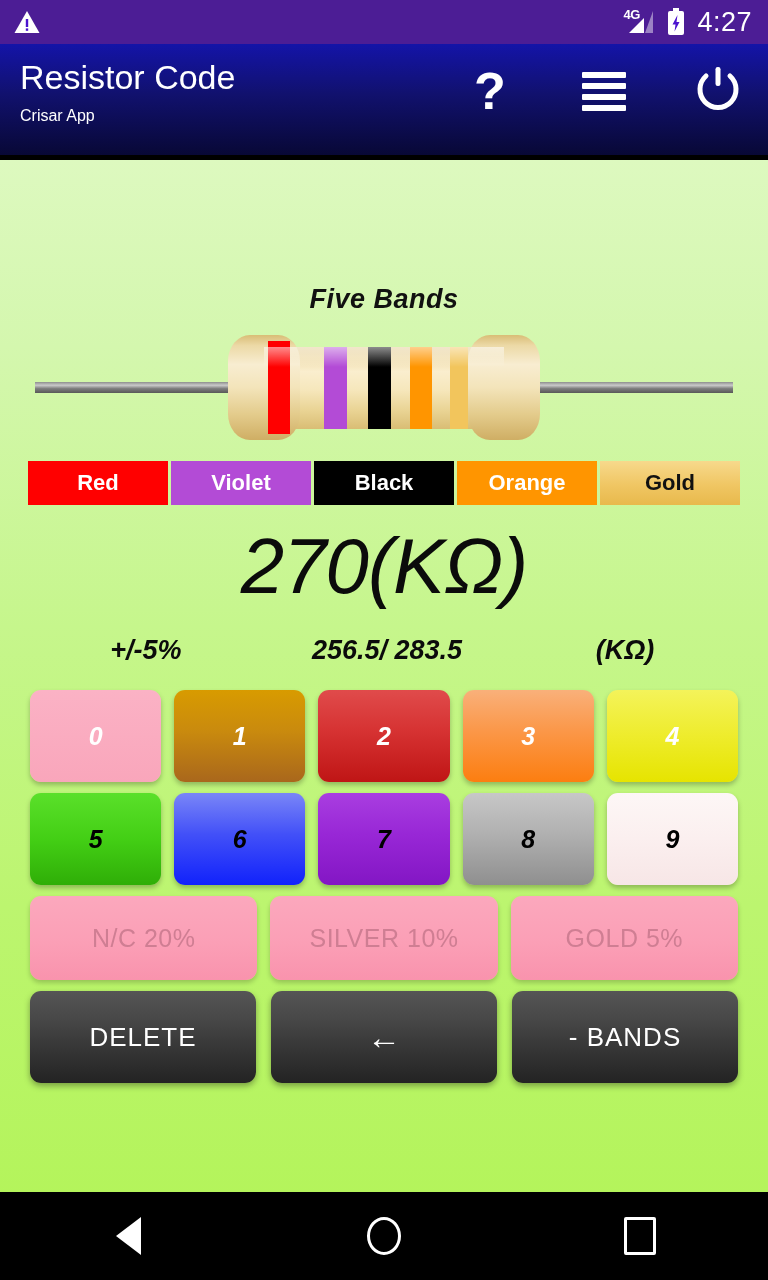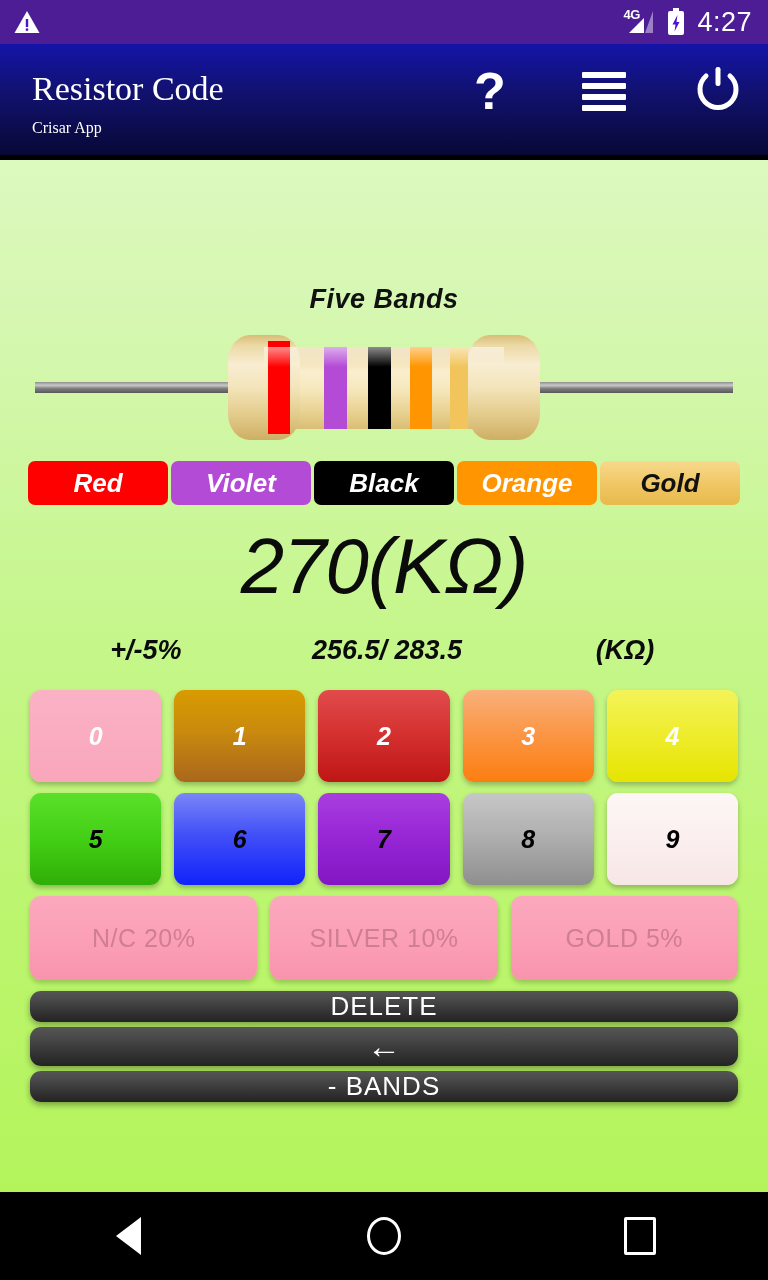--- a/index.html
+++ b/index.html
@@ -58,26 +58,25 @@
   
   .appbar {
     position: absolute;
     left: 0; top: 44px;
     width: 768px; height: 111px;
     background: linear-gradient(to bottom, #1414A8 0%, #11116e 45%, #080836 100%);
     display: flex;
     align-items: stretch;
   }
   .titles {
-    padding-left: 32px;
+    padding-left: 20px;
     padding-top: 12px;
     display: flex;
     flex-direction: column;
-    justify-content: center;
-    font-family: Liberation Serif, serif;
+    justify-content: flex-start;
   }
   .app-title {
     color: #ffffff;
     font-size: 34px;
     line-height: 42px;
     font-weight: normal;
     letter-spacing: 0px;
   }
   .app-sub {
     color: #ffffff;
@@ -200,26 +199,24 @@
     display: flex;
     margin: 14px 28px 0 28px;
     gap: 3px;
     height: 44px;
   }
   .chip {
     flex: 1;
     display: flex;
     align-items: center;
     justify-content: center;
-    font-size: 26px;
-    font-weight: bold;
-    font-style: italic;
-    font-family: "Liberation Sans Narrow", "Liberation Sans", sans-serif;
-    cursor: pointer;
-    border-radius: 7px;
+    font-size: 22px;
+    font-weight: bold;
+    font-family: "Liberation Sans Narrow", "Liberation Sans", sans-serif;
+    cursor: pointer;
   }
 
   
   .value-main {
     text-align: center;
     margin-top: 18px;
     font-size: 78px;
     line-height: 86px;
     font-weight: normal;
     font-style: italic;
@@ -273,21 +270,21 @@
     justify-content: center;
     background: linear-gradient(to bottom, #fba8bd 0%, #fb9fb6 55%, #f993ad 100%);
     color: #cf7e93;
     font-size: 25px;
     font-family: "Liberation Sans Narrow", "Liberation Sans", sans-serif;
     letter-spacing: 0.5px;
     box-shadow: 0 3px 5px rgba(0,0,0,0.2);
     cursor: pointer;
     user-select: none;
   }
-  .arow { display: flex; gap: 5px; flex-direction: column; }
+  .arow { display: flex; gap: 15px; }
   .actkey {
     flex: 1;
     height: 92px;
     border-radius: 11px;
     display: flex;
     align-items: center;
     justify-content: center;
     background: linear-gradient(to bottom, #555555 0%, #484848 30%, #3a3a3a 55%, #232323 100%);
     color: #ffffff;
     font-size: 26px;

